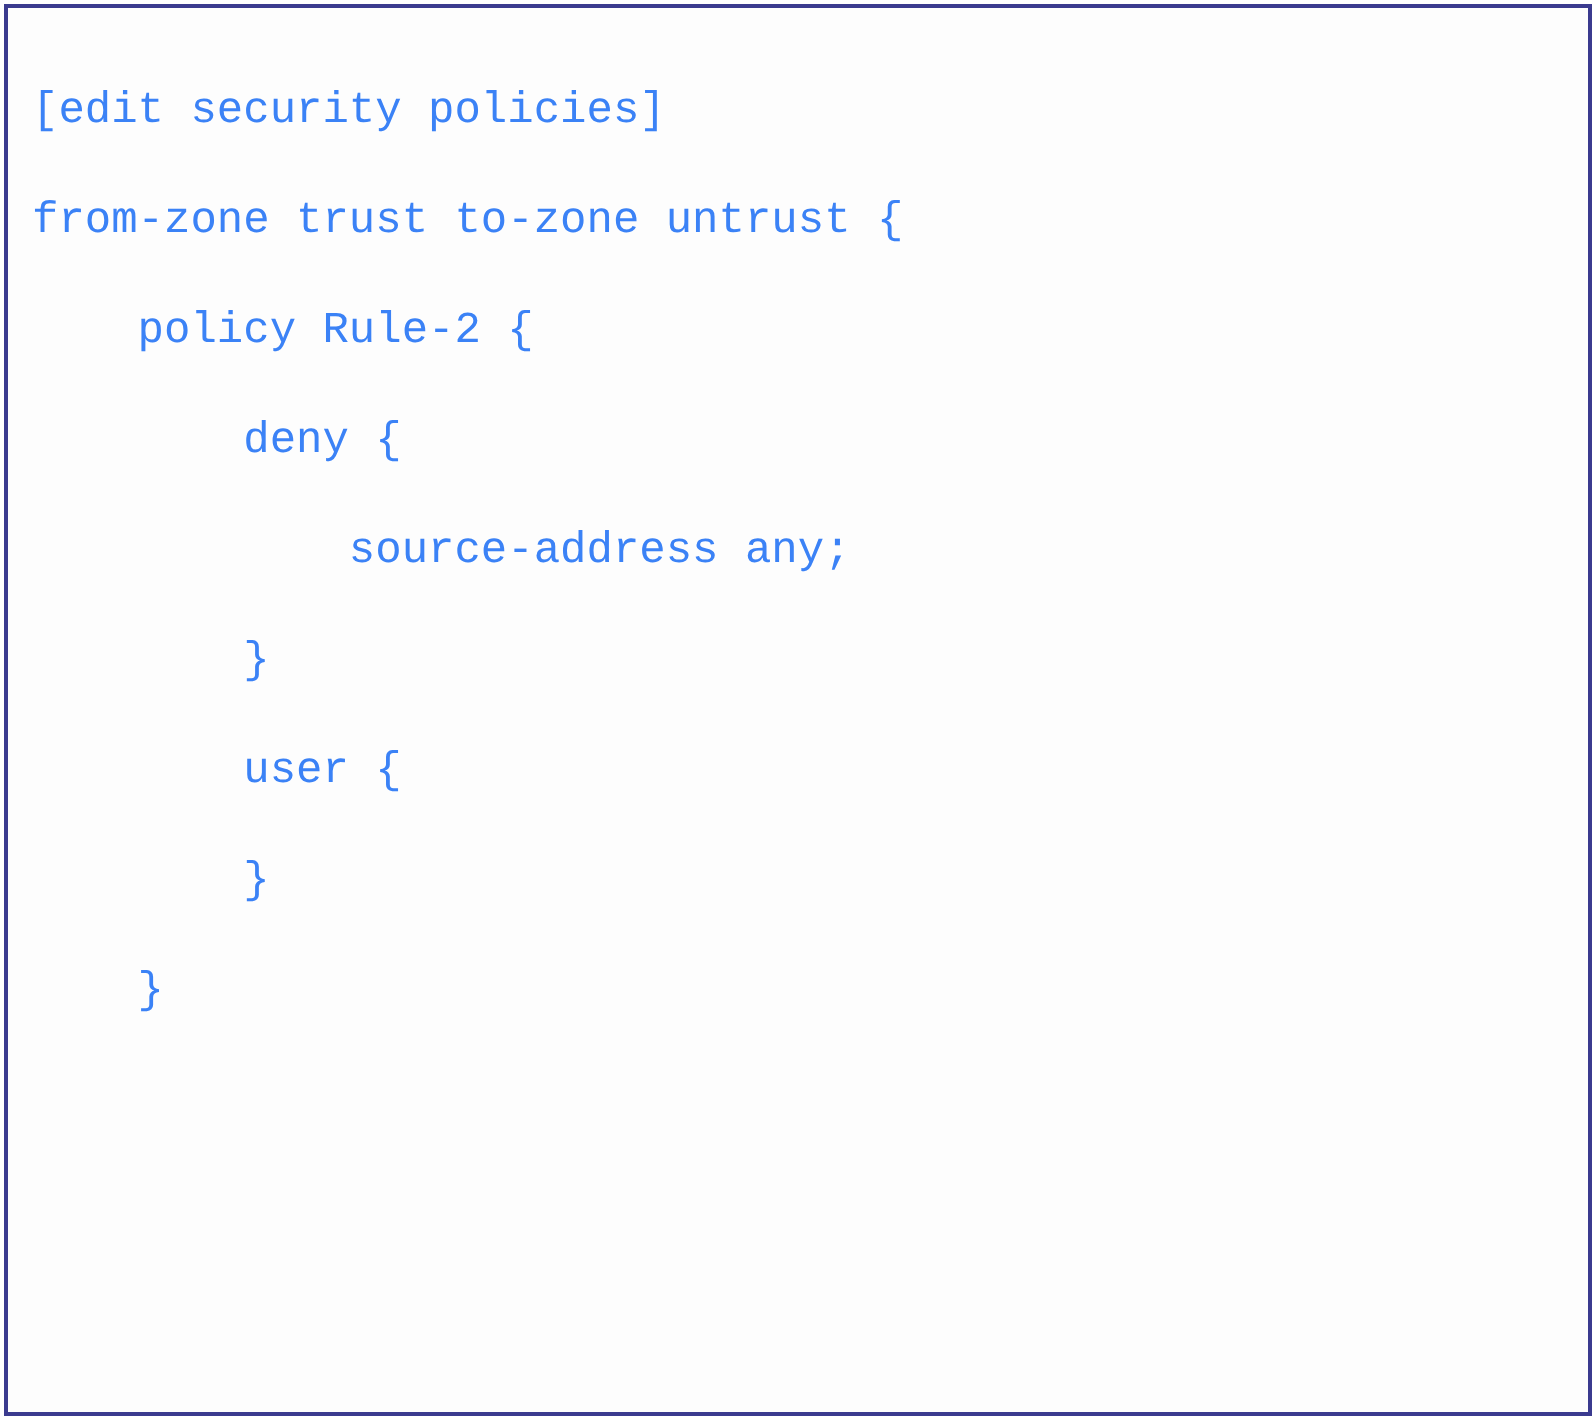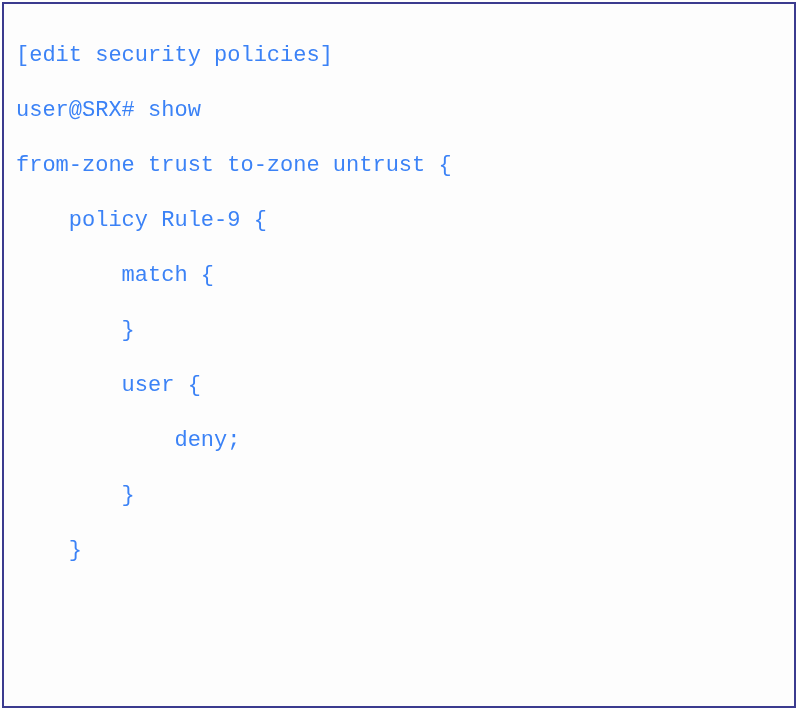--- a/index.html
+++ b/index.html
@@ -26,27 +26,26 @@
     }
     .line {
       white-space: pre;
     }
   </style>
 </head>
 <body>
 
 <div class="terminal-frame">
 <div class="line">[edit security policies]</div>
-<div class="line">user@SRX# show</div>
 <div class="line">from-zone trust to-zone untrust {</div>
-<div class="line">    policy Rule-9 {</div>
-<div class="line">        match {</div>
+<div class="line">    policy Rule-2 {</div>
+<div class="line">        deny {</div>
+<div class="line">            source-address any;</div>
 <div class="line">        }</div>
 <div class="line">        user {</div>
-<div class="line">            deny;</div>
 <div class="line">        }</div>
 <div class="line">    }</div>
 
 
 
 
 
 
 
 

